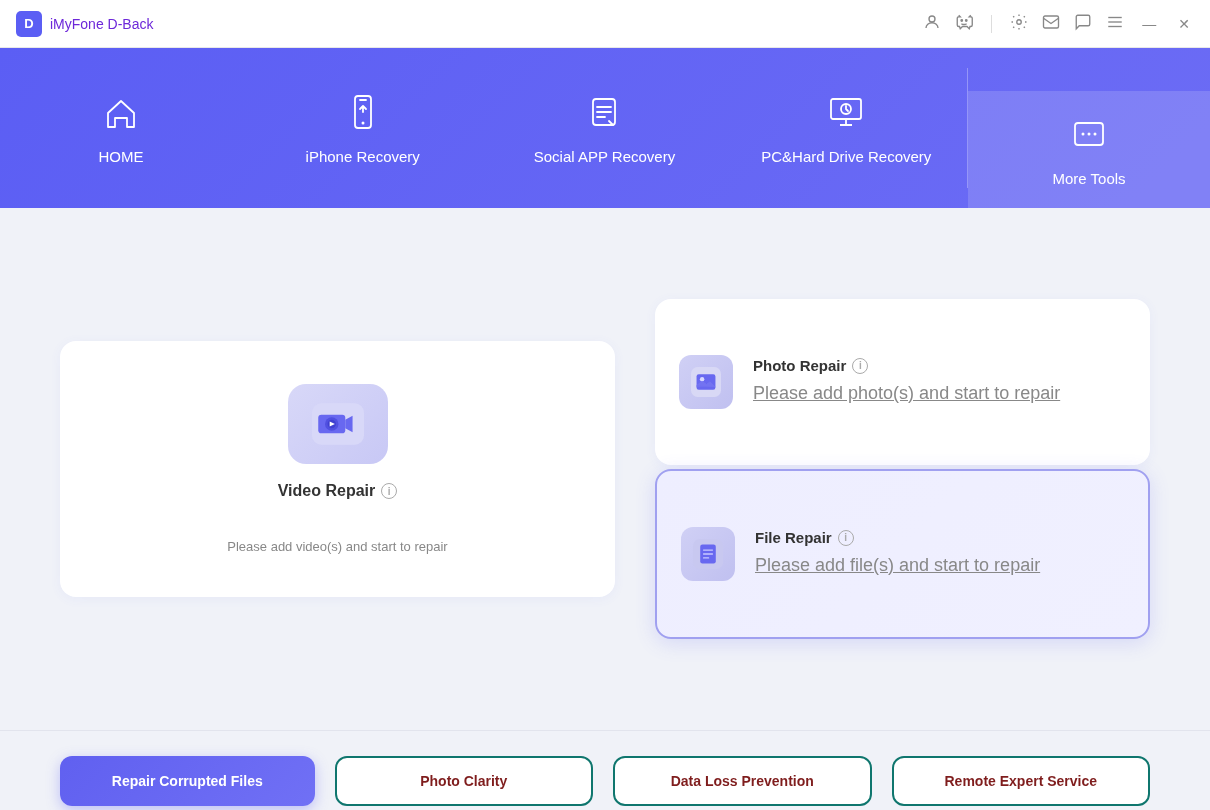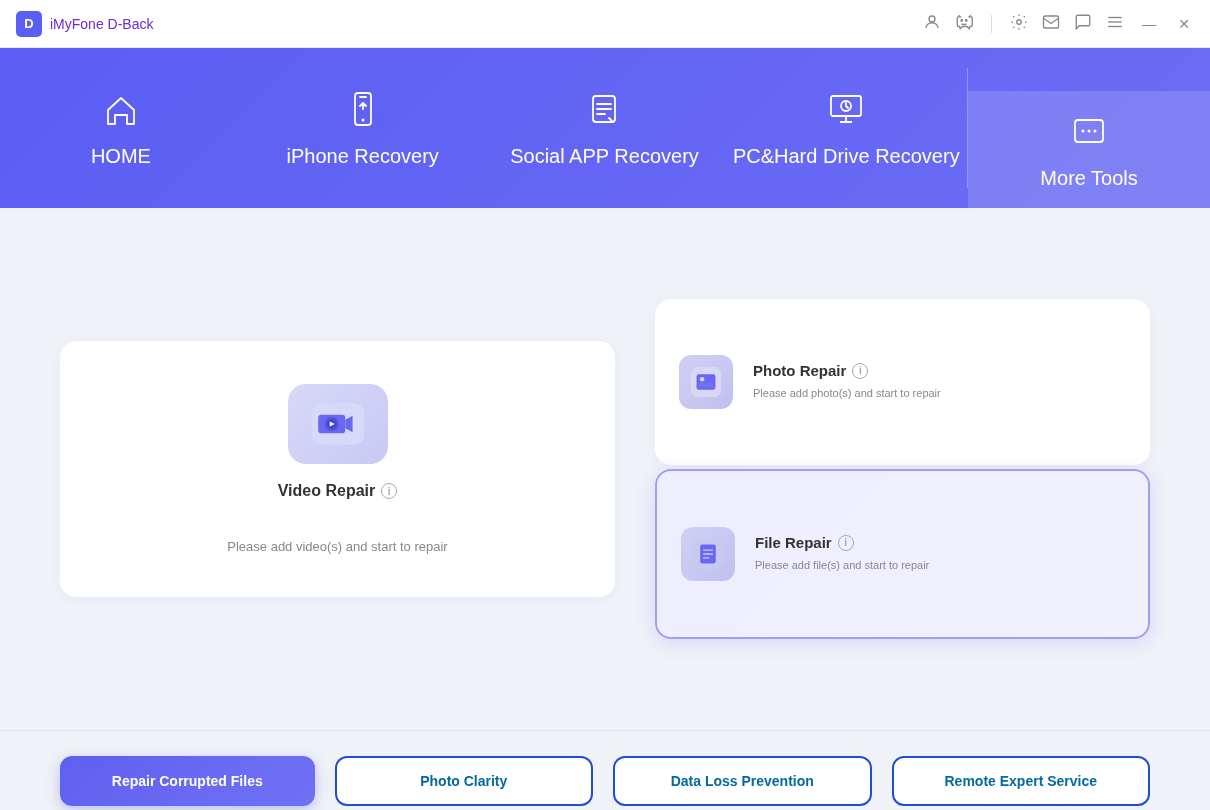--- a/index.html
+++ b/index.html
@@ -81,21 +81,21 @@
       color: white;
       gap: 10px;
       position: relative;
     }
     .nav-item.active { background: rgba(255,255,255,0.15); margin-top: 43px; }
     .nav-item-icon {
       font-size: 32px;
       line-height: 1;
     }
     .nav-item-label {
-      font-size: 20px;
+      font-size: 15px;
       font-weight: 500;
       color: white;
     }
     .nav-divider {
       width: 1px;
       background: rgba(255,255,255,0.3);
       margin: 20px 0;
     }
     .nav-item-icon svg {
       width: 42px;
@@ -210,44 +210,45 @@
     .card-small-title {
       font-size: 15px;
       font-weight: 700;
       color: #333;
       display: flex;
       align-items: center;
       gap: 6px;
       margin-bottom: 6px;
     }
     .card-small-desc {
-      font-size: 11px;
+      font-size: 18px;
       color: #888;
       line-height: 1.5;
+      text-decoration: underline;
     }
 
     
     .bottom-bar {
       background: #f0f2f8;
       height: 100px;
       display: flex;
       align-items: center;
       padding: 0 60px;
       gap: 20px;
       border-top: 1px solid #e2e4ed;
     }
     .bottom-btn {
       flex: 1;
       height: 50px;
       border-radius: 12px;
-      border: 2px solid #1d4ed8;
+      border: 2px solid #0f766e;
       background: white;
       font-size: 14px;
       font-weight: 600;
-      color: #0369a1;
+      color: #7f1d1d;
       cursor: pointer;
       display: flex;
       align-items: center;
       justify-content: center;
     }
     .bottom-btn.primary {
       background: linear-gradient(135deg, #6060f0 0%, #7070f5 100%);
       border: none;
       color: white;
       box-shadow: 0 4px 14px rgba(91,94,244,0.35);

